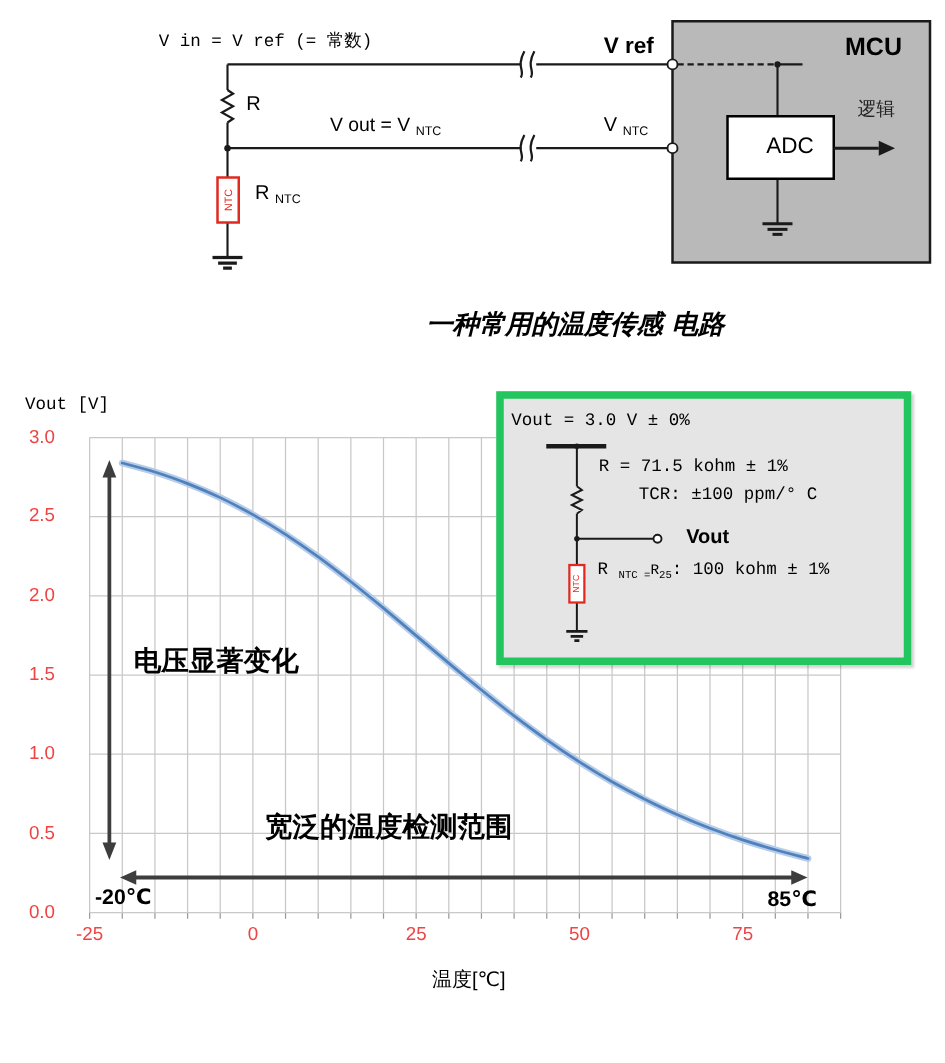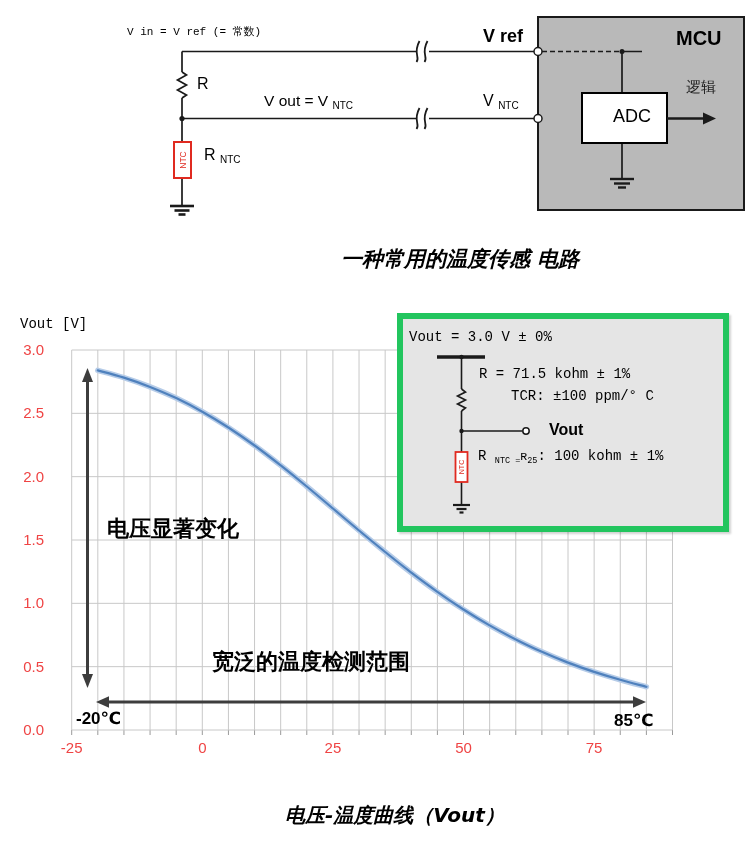--- a/index.html
+++ b/index.html
@@ -136,37 +136,37 @@
       <polygon points="87.5,368 82,382 93,382" fill="#3d3d3d"></polygon>
       <polygon points="87.5,688 82,674 93,674" fill="#3d3d3d"></polygon>
     </g>
     <g>
       <line x1="107" y1="702" x2="635" y2="702" stroke="#3d3d3d" stroke-width="3.2"></line>
       <polygon points="96,702 109,696.2 109,707.8" fill="#3d3d3d"></polygon>
       <polygon points="646,702 633,696.2 633,707.8" fill="#3d3d3d"></polygon>
     </g>
   </svg>
 
-  <div class="abs mono" style="left:127px;top:24px;font-size:11px;z-index:10;">V in = V ref (= 常数)</div>
+  <div class="abs mono" style="left:127px;top:24px;font-size:14px;z-index:10;">V in = V ref (= 常数)</div>
   <div class="abs sans" style="left:197px;top:75px;font-size:16px;font-weight:500;z-index:10;">R</div>
   <div class="abs sans" style="left:264px;top:92px;font-size:15.5px;font-weight:500;z-index:10;"><span>V out = V</span> <span class="sub">NTC</span></div>
   <div class="abs sans" style="left:204px;top:146px;font-size:16px;font-weight:500;z-index:10;"><span>R</span> <span class="sub">NTC</span></div>
   <div class="abs sans" style="left:483px;top:26px;font-size:18px;font-weight:700;z-index:10;">V ref</div>
   <div class="abs sans" style="left:483px;top:92px;font-size:16px;font-weight:500;z-index:10;"><span>V</span> <span class="sub">NTC</span></div>
   <div class="abs sans" style="left:676px;top:27px;font-size:20px;font-weight:bold;z-index:10;">MCU</div>
   <div class="abs sans" style="left:582px;top:106px;width:100px;text-align:center;font-size:18px;z-index:10;">ADC</div>
   <div class="abs" style="left:686px;top:78px;font-size:15px;color:#222;z-index:10;">逻辑</div>
   <div class="abs cap" style="left:341px;top:245px;font-size:21px;z-index:10;">一种常用的温度传感 电路</div>
 
   <div class="abs mono" style="left:20px;top:316px;font-size:14px;z-index:10;">Vout [V]</div>
   <div class="abs cjkb" style="left:212px;top:647px;font-size:22px;z-index:10;">宽泛的温度检测范围</div>
   <div class="abs cjkb" style="left:107px;top:514px;font-size:22px;z-index:10;">电压显著变化</div>
   <div class="abs sans" style="left:76px;top:708px;font-size:17px;font-weight:bold;z-index:10;">-20℃</div>
   <div class="abs sans" style="left:614px;top:710px;font-size:17px;font-weight:bold;z-index:10;">85℃</div>
-  <div class="abs cap" style="left:285px;top:802px;font-size:20px;z-index:10;">电压-温度曲线（Vout）</div>
+  <div class="abs" style="left:300px;top:774px;width:150px;text-align:center;font-size:16px;z-index:10;">温度[℃]</div>
   <div id="tick-layer">
       <div class="ticklab xt" style="left: 49.7px; top: 739px;">-25</div>
       <div class="ticklab xt" style="left: 180.309px; top: 739px;">0</div>
       <div class="ticklab xt" style="left: 310.917px; top: 739px;">25</div>
       <div class="ticklab xt" style="left: 441.526px; top: 739px;">50</div>
       <div class="ticklab xt" style="left: 572.135px; top: 739px;">75</div>
       <div class="ticklab yt" style="left: 4px; top: 721px;">0.0</div>
       <div class="ticklab yt" style="left: 4px; top: 657.667px;">0.5</div>
       <div class="ticklab yt" style="left: 4px; top: 594.333px;">1.0</div>
       <div class="ticklab yt" style="left: 4px; top: 531px;">1.5</div>

